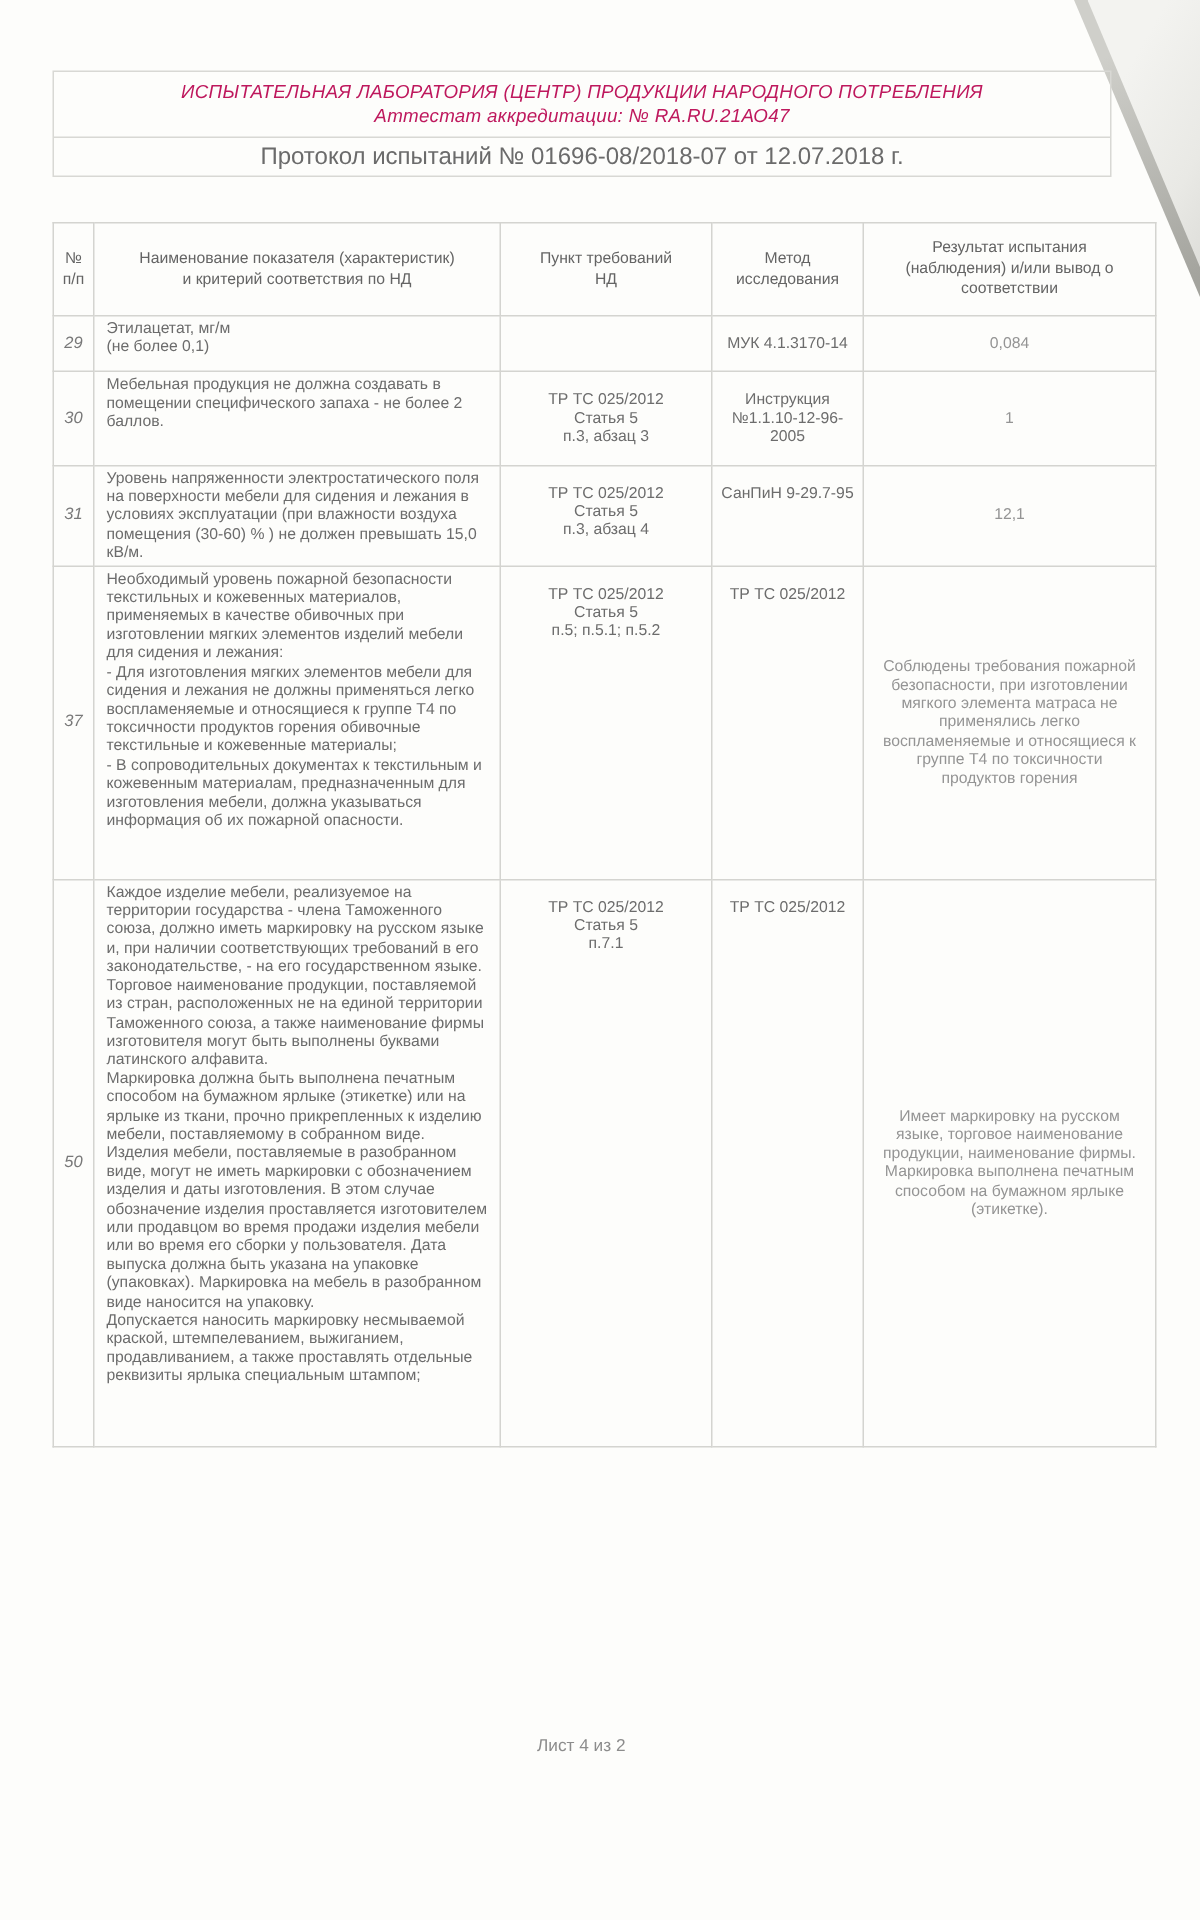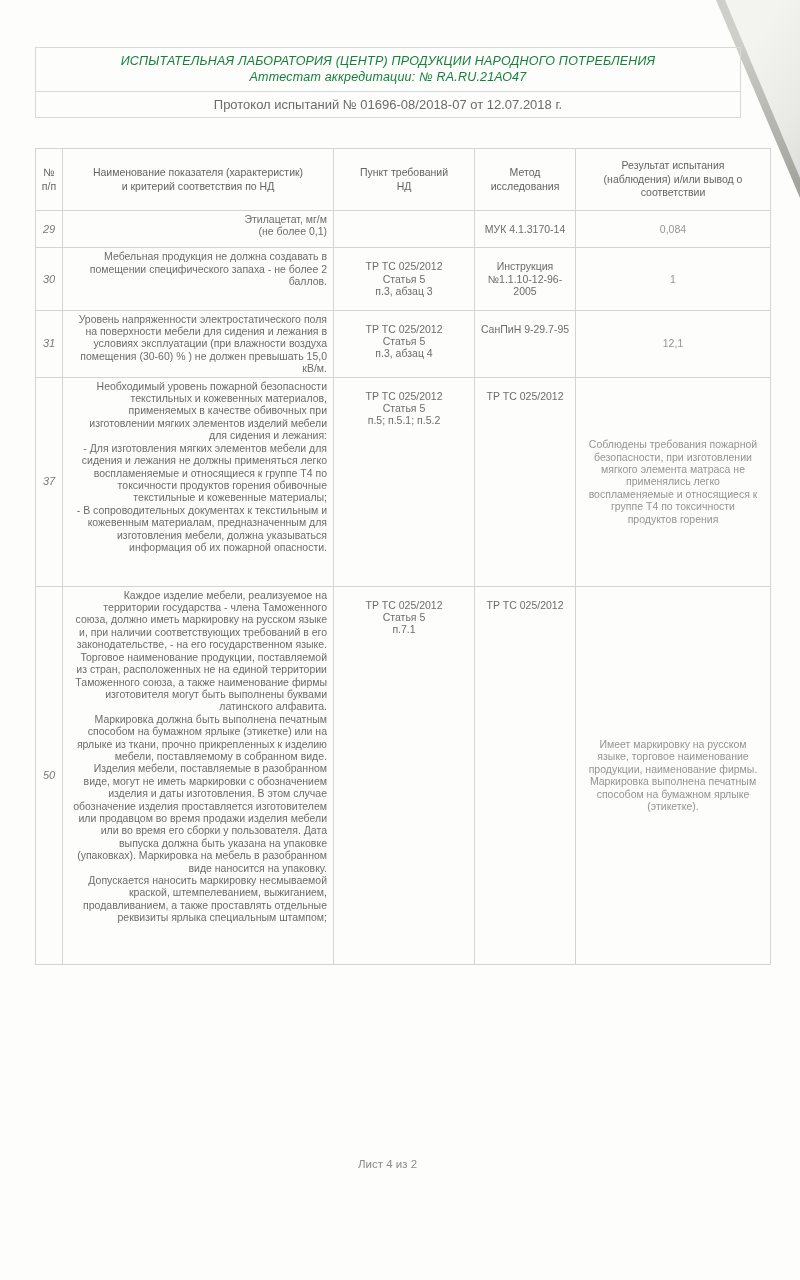--- a/index.html
+++ b/index.html
@@ -31,44 +31,44 @@
     position:absolute; left:35px; top:47px; width:704px;
     border:1px solid #d8d8d4;
   }
   .lab-block {
     padding:5px 8px 6px;
     border-bottom:1px solid #d8d8d4;
   }
   .lab-line {
     text-align:center; font-style:italic;
     font-size:12.5px; line-height:16px;
-    color:#15803d; letter-spacing:0.2px;
+    color:#be185d; letter-spacing:0.2px;
   }
   .protocol-line {
-    text-align:center; font-size:13px; line-height:25px;
+    text-align:center; font-size:16px; line-height:25px;
     color:#6b6b6b;
   }
   
   table.results {
     position:absolute; left:35px; top:148px; width:735px;
     border-collapse:collapse; table-layout:fixed;
     font-size:10.5px; line-height:12.4px; color:#6c6c6c;
   }
   table.results td, table.results th { border:1px solid #d4d4d0; }
   table.results th {
     font-weight:normal; font-size:10.5px; line-height:13.5px;
     text-align:center; vertical-align:middle;
     padding:3px 4px; color:#646464; white-space:pre-line;
   }
   td.num {
     font-style:italic; text-align:center; vertical-align:middle;
     color:#787878; font-size:11px;
   }
   td.name {
-    vertical-align:top; text-align:right;
+    vertical-align:top; text-align:left;
     padding:2px 6px 2px 8px; white-space:pre-line;
   }
   td.req, td.method {
     vertical-align:top; text-align:center;
     padding:12px 4px; white-space:pre-line;
   }
   td.result {
     vertical-align:middle; text-align:center;
     padding:4px 10px; color:#949494; white-space:pre-line;
   }

